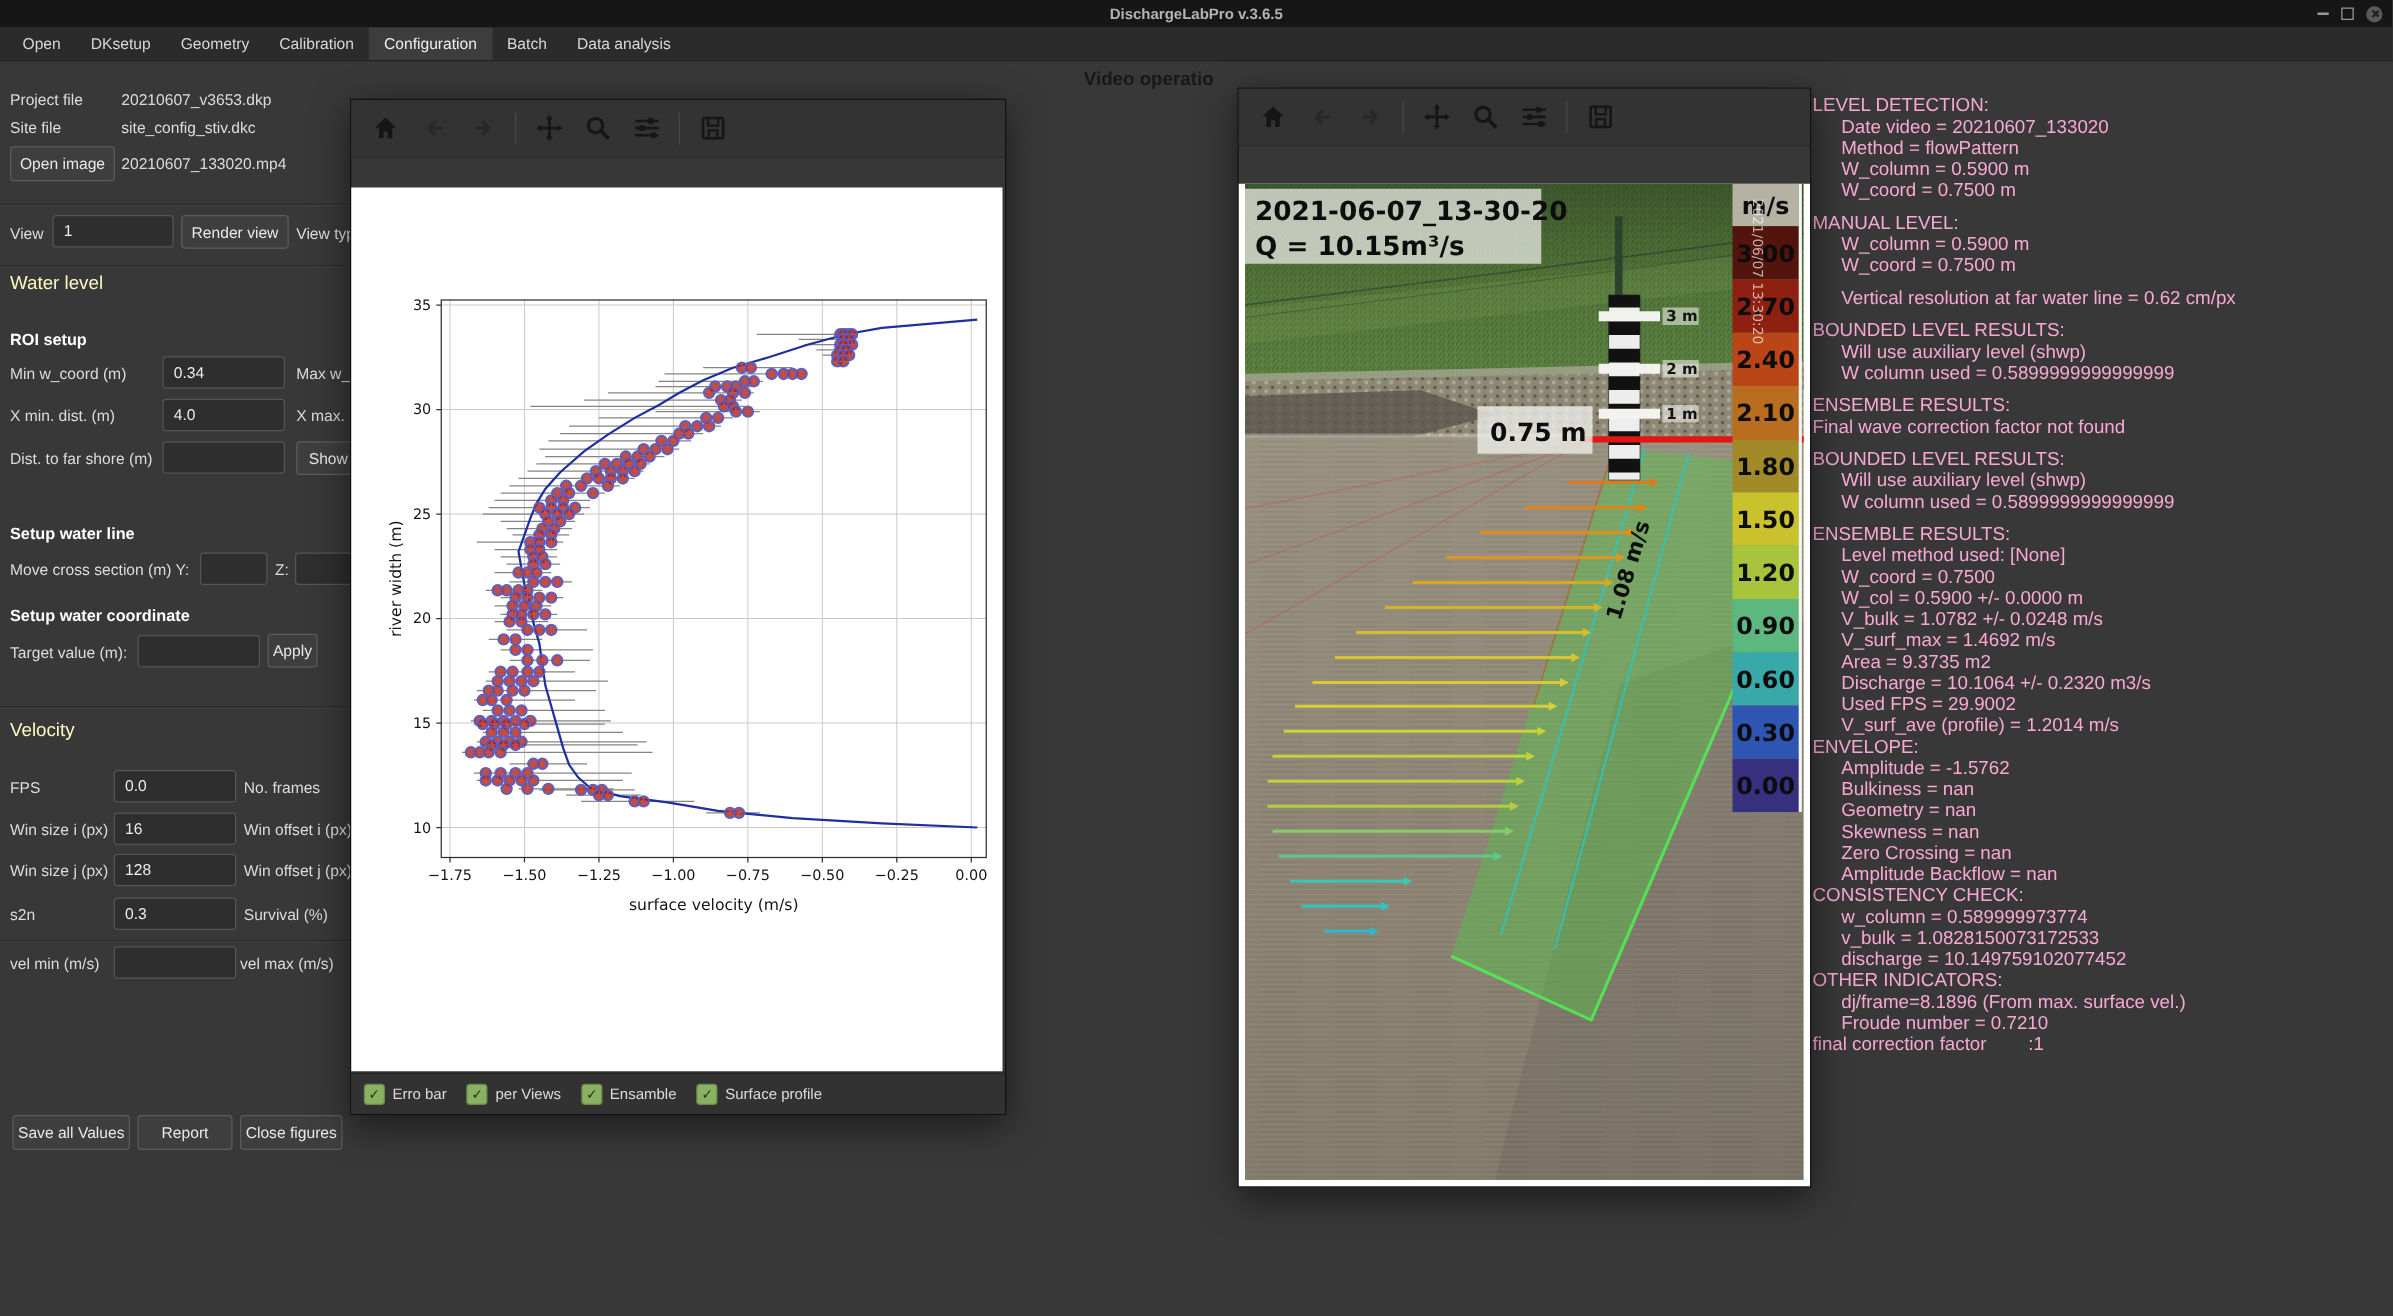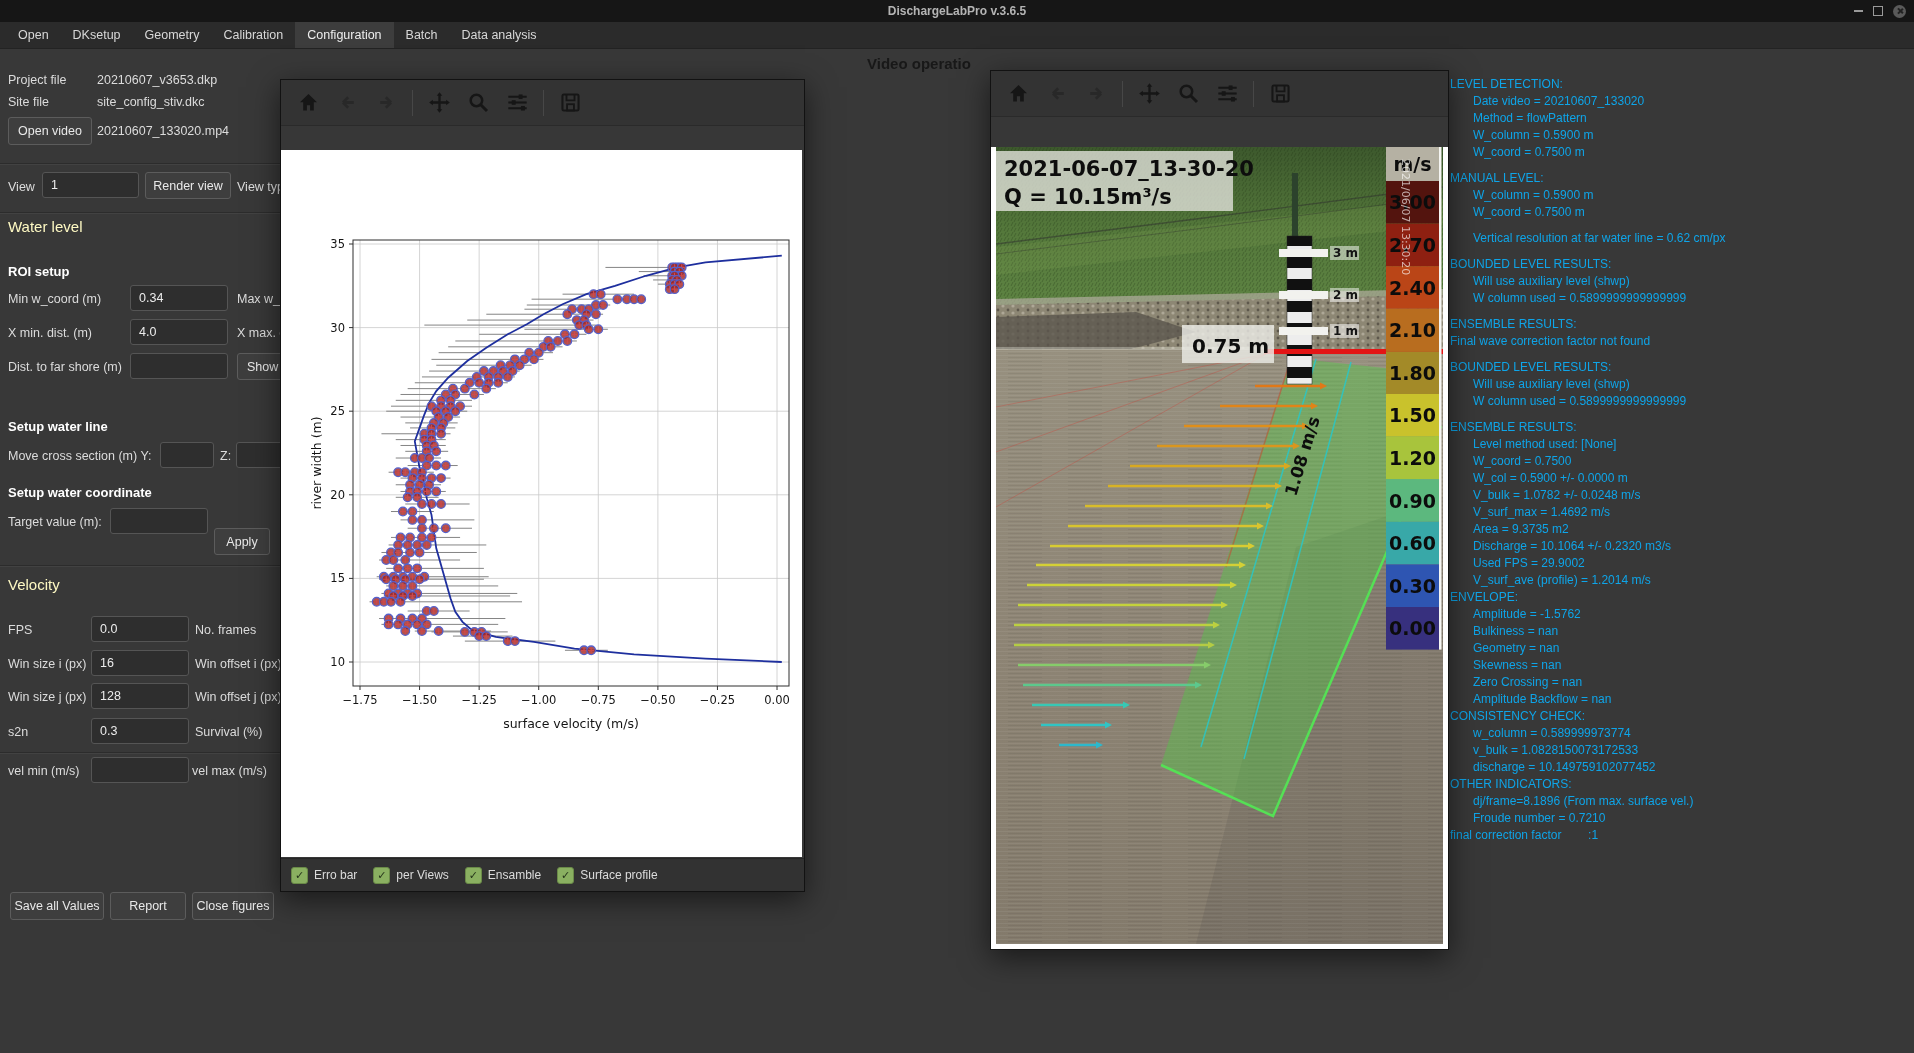--- a/index.html
+++ b/index.html
@@ -51,21 +51,21 @@
   .vs-cbbar{position:absolute;left:0;right:0;bottom:0;height:32px;background:#323232;border-top:1px solid #262626;
             display:flex;align-items:center;gap:16px;padding-left:10px}
   .cb{display:flex;align-items:center;gap:6px;font-size:12px;color:#dcdcdc}
   .cb-box{width:15px;height:15px;border-radius:3px;background:#8ab061;border:1px solid #6a8a48;color:#26351b;
           font-size:11px;font-weight:bold;display:flex;align-items:center;justify-content:center}
   .pf-canvas{position:absolute;left:0;top:76px;bottom:0;right:0;background:#fff;display:flex;justify-content:center}
   .photo{position:relative;width:447px;height:797px;margin-top:0}
   
   .right-panel{position:absolute;left:1447px;top:48px;width:467px;height:1005px;z-index:1;
                padding:28px 6px 0 3px;box-sizing:border-box}
-  .rp-line{font-size:12px;line-height:17px;color:#0ea5e9;white-space:pre-wrap}
+  .rp-line{font-size:15px;line-height:17px;color:#f9a8d4;white-space:pre-wrap}
   .rp-line.ind{padding-left:23px}
   .rp-blank{height:9px}
 </style>
 </head>
 <body>
 
 <div class="titlebar">
   <span class="t">DischargeLabPro v.3.6.5</span>
   <div class="tb-controls">
     <span class="tb-min"></span>
@@ -84,21 +84,21 @@
     <div class="menu-item">Batch</div>
     <div class="menu-item">Data analysis</div>
   </div>
 <div class="ghost-heading">Video operatio</div>
 
 <div class="left-panel">
   <span class="lbl" style="left:8px;top:25px">Project file</span>
   <span class="lbl" style="left:97px;top:25px">20210607_v3653.dkp</span>
   <span class="lbl" style="left:8px;top:47px">Site file</span>
   <span class="lbl" style="left:97px;top:47px">site_config_stiv.dkc</span>
-  <div class="btn" style="left:8px;top:69px;width:84px;height:28px">Open video</div>
+  <div class="btn" style="left:8px;top:69px;width:84px;height:28px">Open image</div>
   <span class="lbl" style="left:97px;top:76px">20210607_133020.mp4</span>
   <div class="sep" style="top:115px"></div>
 
   <span class="lbl" style="left:8px;top:132px">View</span>
   <div class="inp" style="left:42px;top:124px;width:97px">1</div>
   <div class="btn" style="left:145px;top:124px;width:86px;height:27px">Render view</div>
   <span class="lbl" style="left:237px;top:132px">View typ</span>
   <div class="sep" style="top:164px"></div>
 
   <div class="h1" style="left:8px;top:170px">Water level</div>
@@ -118,21 +118,21 @@
 
   <div class="h2" style="left:8px;top:371px">Setup water line</div>
   <span class="lbl" style="left:8px;top:401px">Move cross section (m)  Y:</span>
   <div class="inp" style="left:160px;top:394px;width:54px"></div>
   <span class="lbl" style="left:220px;top:401px">Z:</span>
   <div class="inp" style="left:236px;top:394px;width:60px"></div>
 
   <div class="h2" style="left:8px;top:437px">Setup water coordinate</div>
   <span class="lbl" style="left:8px;top:467px">Target value (m):</span>
   <div class="inp" style="left:110px;top:460px;width:98px"></div>
-  <div class="btn" style="left:214px;top:480px;width:56px;height:27px">Apply</div>
+  <div class="btn" style="left:214px;top:459px;width:40px;height:27px">Apply</div>
 
   <div class="sep" style="top:517px"></div>
   <div class="h1" style="left:8px;top:528px">Velocity</div>
 
   <span class="lbl" style="left:8px;top:575px">FPS</span>
   <div class="inp" style="left:91px;top:568px;width:98px">0.0</div>
   <span class="lbl" style="left:195px;top:575px">No. frames</span>
 
   <span class="lbl" style="left:8px;top:609px">Win size i (px)</span>
   <div class="inp" style="left:91px;top:602px;width:98px">16</div>

